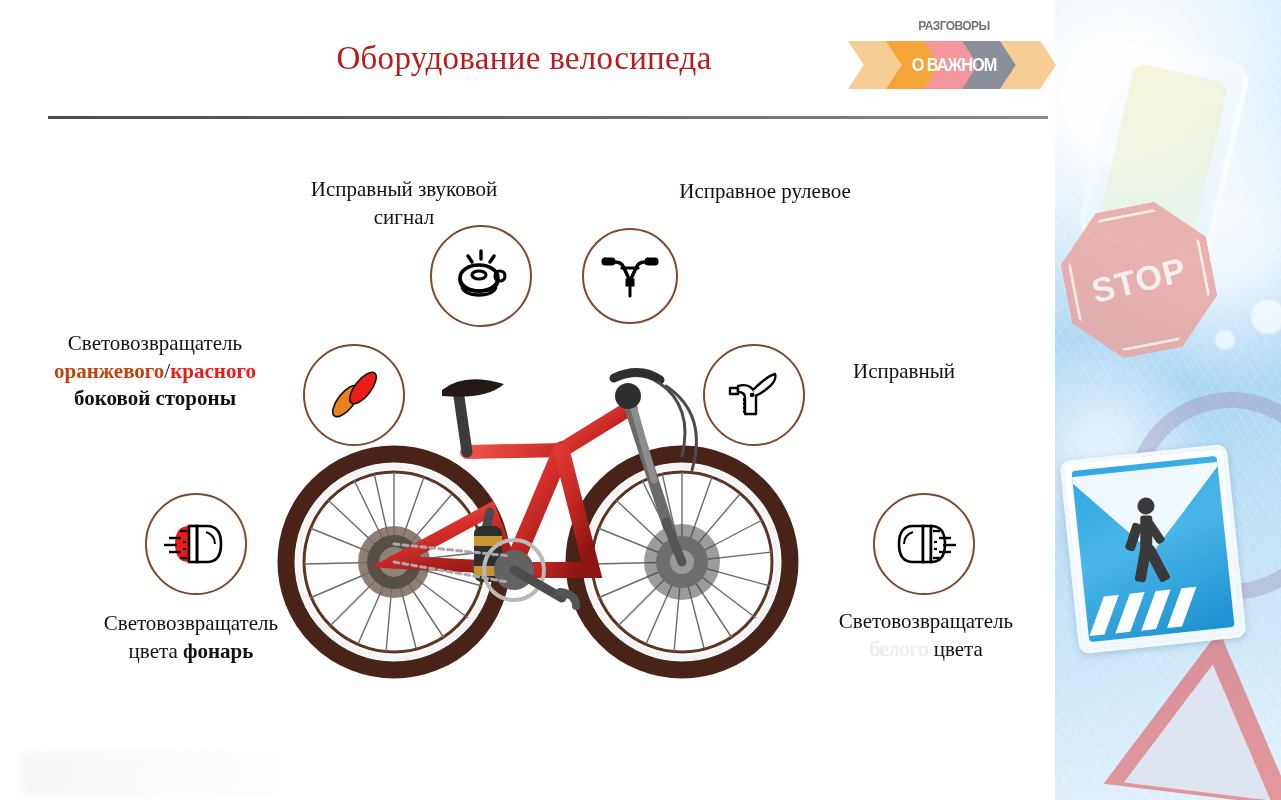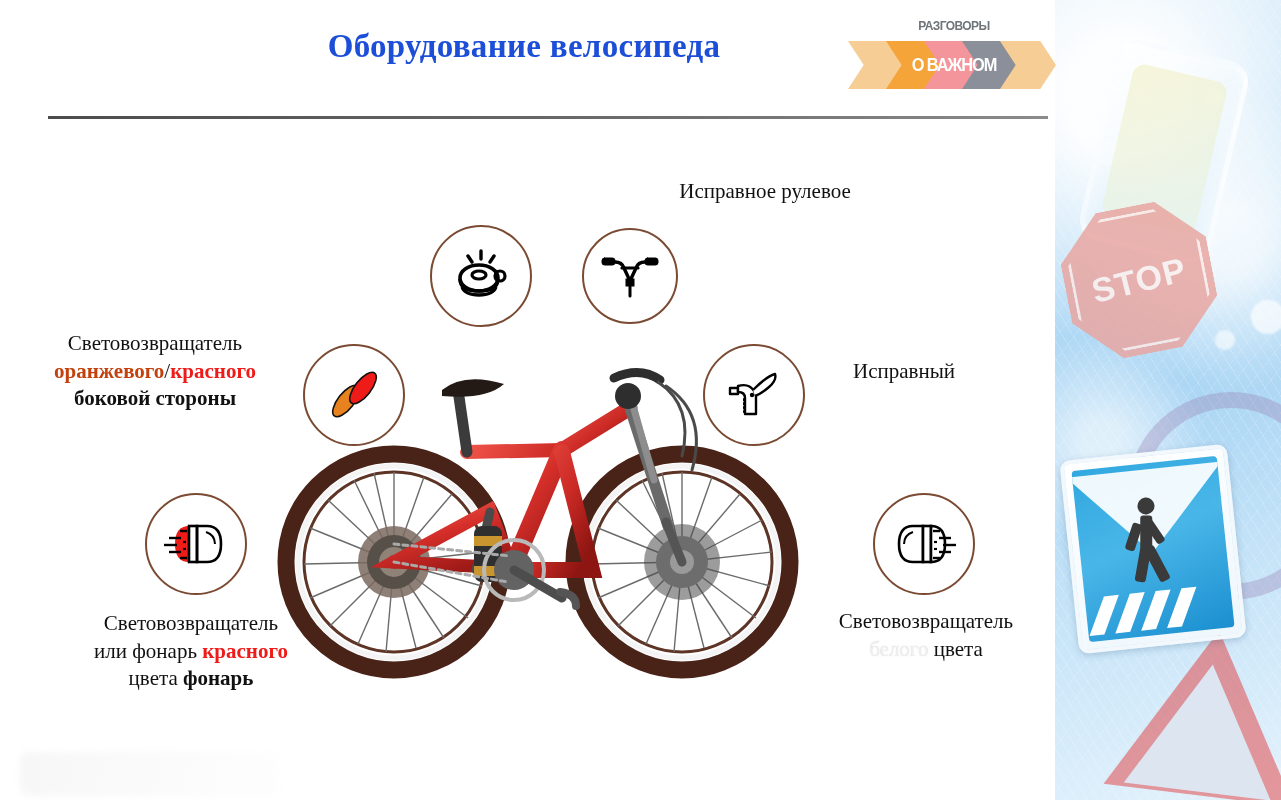--- a/index.html
+++ b/index.html
@@ -102,22 +102,22 @@
   .ped-torso{position:absolute;left:18px;top:18px;width:12px;height:34px;background:#3a3a3a;transform:rotate(6deg);border-radius:3px;}
   .ped-arm1{position:absolute;left:6px;top:24px;width:10px;height:28px;background:#3a3a3a;transform:rotate(24deg);border-radius:3px;}
   .ped-arm2{position:absolute;left:28px;top:22px;width:9px;height:26px;background:#3a3a3a;transform:rotate(-28deg);border-radius:3px;}
   .ped-leg1{position:absolute;left:12px;top:48px;width:11px;height:36px;background:#3a3a3a;transform:rotate(16deg);border-radius:3px;}
   .ped-leg2{position:absolute;left:26px;top:48px;width:11px;height:38px;background:#3a3a3a;transform:rotate(-22deg);border-radius:3px;}
   .ped-stripes{position:absolute;left:6px;bottom:6px;width:140px;height:38px;transform:skewX(-26deg);}
   .ped-stripes i{position:absolute;bottom:0;width:15px;height:38px;background:#fff;display:block;}
 
   
   .title{
-    position:absolute;left:0;top:28px;width:1048px;text-align:center;
-    font-size:33px;font-weight:bold;color:#1d4ed8;letter-spacing:.3px;
+    position:absolute;left:0;top:40px;width:1048px;text-align:center;
+    font-size:33px;font-weight:normal;color:#b91c1c;letter-spacing:.3px;
   }
   .divider{
     position:absolute;left:48px;top:116px;width:1000px;height:3px;
     background:linear-gradient(90deg,#4c4c4c,#6d6d6d 60%,#8b8b8b);
   }
 
   
   .logo{position:absolute;left:848px;top:18px;width:212px;height:78px;}
   .logo-word{
     position:absolute;left:0;top:0;width:212px;text-align:center;
@@ -332,20 +332,24 @@
         <line x1="16" y1="9" x2="20" y2="15"></line>
         <line x1="42" y1="9" x2="38" y2="15"></line>
       </g>
       <ellipse cx="27" cy="31" rx="19" ry="13" fill="none" stroke="#000" stroke-width="3.6"></ellipse>
       <ellipse cx="27" cy="28" rx="7" ry="4" fill="none" stroke="#000" stroke-width="3.2"></ellipse>
       <path d="M8 32 q0 12 19 12 q19 0 19 -12" fill="none" stroke="#000" stroke-width="3.6"></path>
       <path d="M10 40 q3 8 17 8 q14 0 17 -8" fill="none" stroke="#000" stroke-width="3.4"></path>
       <circle cx="48" cy="29" r="5" fill="none" stroke="#000" stroke-width="3.2"></circle>
     </svg>
   </div>
+  <div class="cap" style="left:258px;top:176px;width:292px;">
+    <div>Исправный звуковой</div>
+    <div>сигнал</div>
+  </div>
 
   <div class="circle" style="left:582px;top:228px;width:92px;height:92px;">
     <svg width="60" height="50" viewBox="0 0 60 50">
       <g stroke="#000" fill="none" stroke-linecap="round">
         <rect x="2" y="7" width="13" height="7" rx="2.5" fill="#000"></rect>
         <rect x="45" y="7" width="13" height="7" rx="2.5" fill="#000"></rect>
         <path d="M15 11 q7 0 9 6 L30 30 L36 17 q2 -6 9 -6" stroke-width="3.4"></path>
         <path d="M22 17 L38 17" stroke-width="3.2"></path>
         <rect x="26" y="28" width="8" height="7" fill="#000"></rect>
         <line x1="30" y1="35" x2="30" y2="45" stroke-width="3"></line>
@@ -407,23 +411,20 @@
       </g>
       <g stroke="#000" stroke-width="2.2">
         <line x1="20" y1="24" x2="23" y2="24"></line>
         <line x1="20" y1="31" x2="23" y2="31"></line>
       </g>
     </svg>
   </div>
   <div class="cap" style="left:44px;top:610px;width:294px;">
     <div>Световозвращатель</div>
     <div>
-      <span>или фонарь </span><span class="rd">красного</span>
-    </div>
-    <div>
       <span>цвета </span><b>фонарь</b>
     </div>
   </div>
 
   <div class="circle" style="left:873px;top:493px;width:98px;height:98px;">
     <svg width="66" height="52" viewBox="0 0 66 52">
       <g stroke="#000" fill="#fff" stroke-width="2.6">
         <path d="M32 8 L22 8 q-14 0 -14 18 q0 18 14 18 L32 44 Z"></path>
         <rect x="32" y="8" width="8" height="36"></rect>
         <path d="M40 8 q14 0 14 18 q0 18 -14 18 Z"></path>

